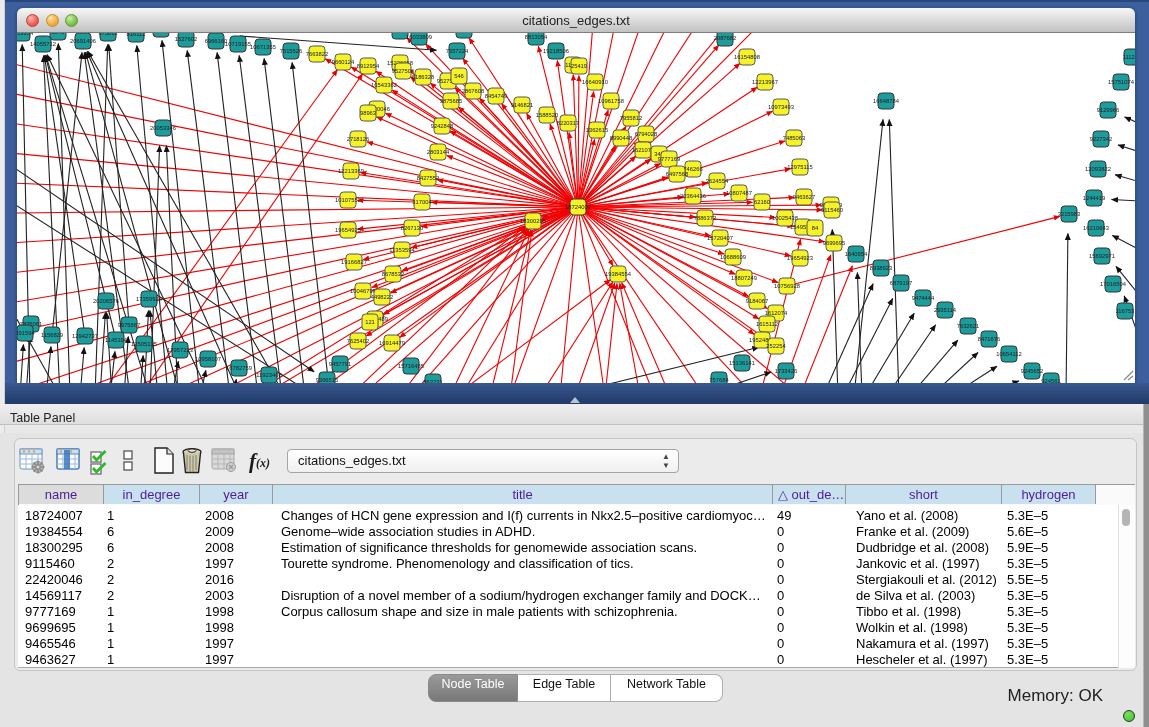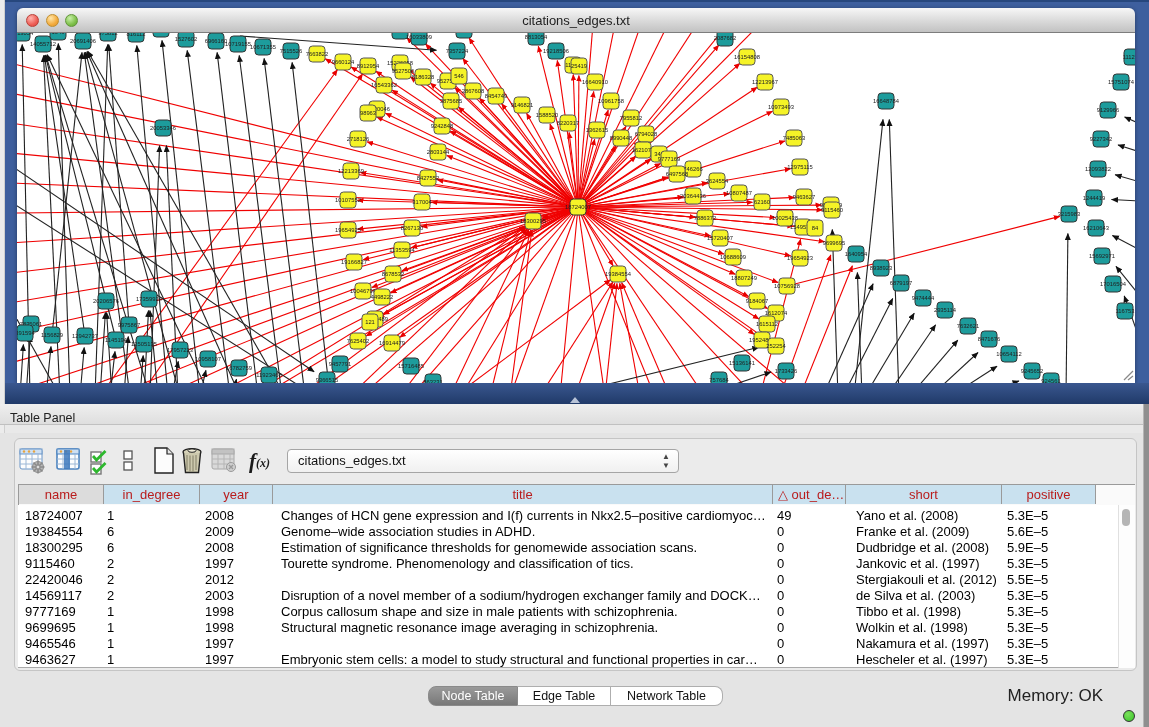--- a/index.html
+++ b/index.html
@@ -11,30 +11,30 @@
 #title{width:100%;text-align:center;font-size:13px;color:#222;top:5px;position:absolute}
 #graph{left:17px;top:33px;width:1118px;height:350px;background:#fff;overflow:hidden}
 #navy{left:5px;top:383px;width:1144px;height:21px;background:linear-gradient(#3a578f,#203a69)}
 #tphead{left:0;top:404px;width:1149px;height:21px;background:linear-gradient(#efefef,#dedede);border-bottom:1px solid #c0c0c0}
 #tphead .t{position:absolute;left:10px;top:7px;font-size:12.5px;color:#222}
 #panel{left:0;top:433px;width:1149px;height:294px;background:#e4e4e4}
 #container{left:14px;top:438px;width:1123px;height:233px;background:#ebebeb;border:1px solid #c5c5c5;border-radius:6px}
 #rstrip{left:1143px;top:404px;width:6px;height:323px;background:#8f8f8f;border-left:1px solid #b5b5b5}
 #combo{left:287px;top:449px;width:392px;height:24px;background:linear-gradient(#fff,#f0f0f0);border:1px solid #a5a5a5;border-radius:4px;font-size:13px;color:#111;line-height:22px;padding-left:10px}
 #combo .spin{position:absolute;right:8px;top:2px;font-size:8px;color:#444;line-height:9px;text-align:center}
-#thead{left:18px;top:484px;width:1117px;height:26px;background:#fafafa;border-top:1px solid #9a9a9a;border-bottom:1px solid #9a9a9a;border-left:1px solid #9a9a9a;font-size:13px;color:#b91c1c}
+#thead{left:18px;top:484px;width:1117px;height:26px;background:#fafafa;border-top:1px solid #9a9a9a;border-bottom:1px solid #9a9a9a;border-left:1px solid #9a9a9a;font-size:13px;color:#4c1d95}
 #thead span{position:absolute;top:0;text-align:center;border-right:1px solid #9a9a9a;height:19px;line-height:19px;background:#c9e1ef}
 #tbody{left:18px;top:505px;width:1117px;height:163px;background:#fff;border-bottom:1px solid #aaa}
 .tr{position:absolute;left:0;width:1117px;height:16px;font-size:13px;color:#000;white-space:nowrap}
 .tr span{position:absolute;top:0;line-height:16px}
 .c1{left:7px}.c2{left:89px}.c3{left:187px}.c4{left:263px;max-width:496px;overflow:hidden}.c5{left:759px}.c6{left:838px}.c7{left:989px}
 #vsbtrack{position:absolute;left:1100px;top:0;width:17px;height:163px;background:#fdfdfd;border-left:1px solid #e0e0e0}
 #vsb{position:absolute;left:1104px;top:4px;width:8px;height:17px;background:#b5b5b5;border-radius:4px}
 #tabs{left:428px;top:674px;height:20px;font-size:12.5px}
-#tabs .tab{position:absolute;top:12px;height:20px;line-height:19px;text-align:center;background:#fff;border:1px solid #aeaeae;color:#111}
+#tabs .tab{position:absolute;top:0;height:28px;line-height:19px;text-align:center;background:#fff;border:1px solid #aeaeae;color:#111}
 #tabs .sel{background:linear-gradient(#9a9a9a,#787878);color:#fff;border-color:#8a8a8a}
 #mem{right:46px;top:686px;font-size:17px;color:#222}
 #memdot{right:14px;top:710px;width:12px;height:12px;border-radius:50%;background:radial-gradient(circle at 38% 32%,#7ce05c,#35c426);border:1px solid #333}
 #lgray{left:0;top:0;width:5px;height:727px;background:#ececec;border-right:1px solid #cfcfcf}
 </style></head><body>
 <div id="desktop" class="abs">
     <div class="topline"></div>
   </div>
 <div id="lgray" class="abs"></div>
 <div id="macwin" class="abs"></div>
@@ -611,21 +611,21 @@
 </g>
 </svg>
 <div id="combo" class="abs">citations_edges.txt<div class="spin">▲<br>▼</div></div>
 <div id="thead" class="abs">
   <span style="left:0;width:85px;background:#dcdcdc">name</span>
   <span style="left:85px;width:96px">in_degree</span>
   <span style="left:181px;width:73px">year</span>
   <span style="left:254px;width:500px">title</span>
   <span style="left:754px;width:73px;text-align:left;padding-left:5px">△ out_de…</span>
   <span style="left:827px;width:156px">short</span>
-  <span style="left:983px;width:94px">positive</span>
+  <span style="left:983px;width:94px">hydrogen</span>
 </div>
 <div id="tbody" class="abs">
 <div class="tr" style="top:3px">
 <span class="c1">18724007</span>
 <span class="c2">1</span>
 <span class="c3">2008</span>
 <span class="c4">Changes of HCN gene expression and I(f) currents in Nkx2.5–positive cardiomyoc…</span>
 <span class="c5">49</span>
 <span class="c6">Yano et al. (2008)</span>
 <span class="c7">5.3E–5</span>
@@ -653,21 +653,21 @@
 <span class="c2">2</span>
 <span class="c3">1997</span>
 <span class="c4">Tourette syndrome. Phenomenology and classification of tics.</span>
 <span class="c5">0</span>
 <span class="c6">Jankovic et al. (1997)</span>
 <span class="c7">5.3E–5</span>
 </div>
 <div class="tr" style="top:67px">
 <span class="c1">22420046</span>
 <span class="c2">2</span>
-<span class="c3">2012</span>
+<span class="c3">2016</span>
 <span class="c5">0</span>
 <span class="c6">Stergiakouli et al. (2012)</span>
 <span class="c7">5.5E–5</span>
 </div>
 <div class="tr" style="top:83px">
 <span class="c1">14569117</span>
 <span class="c2">2</span>
 <span class="c3">2003</span>
 <span class="c4">Disruption of a novel member of a sodium/hydrogen exchanger family and DOCK…</span>
 <span class="c5">0</span>
@@ -680,38 +680,36 @@
 <span class="c3">1998</span>
 <span class="c4">Corpus callosum shape and size in male patients with schizophrenia.</span>
 <span class="c5">0</span>
 <span class="c6">Tibbo et al. (1998)</span>
 <span class="c7">5.3E–5</span>
 </div>
 <div class="tr" style="top:115px">
 <span class="c1">9699695</span>
 <span class="c2">1</span>
 <span class="c3">1998</span>
-<span class="c4">Structural magnetic resonance image averaging in schizophrenia.</span>
 <span class="c5">0</span>
 <span class="c6">Wolkin et al. (1998)</span>
 <span class="c7">5.3E–5</span>
 </div>
 <div class="tr" style="top:131px">
 <span class="c1">9465546</span>
 <span class="c2">1</span>
 <span class="c3">1997</span>
 <span class="c5">0</span>
 <span class="c6">Nakamura et al. (1997)</span>
 <span class="c7">5.3E–5</span>
 </div>
 <div class="tr" style="top:147px">
 <span class="c1">9463627</span>
 <span class="c2">1</span>
 <span class="c3">1997</span>
-<span class="c4">Embryonic stem cells: a model to study structural and functional properties in car…</span>
 <span class="c5">0</span>
 <span class="c6">Hescheler et al. (1997)</span>
 <span class="c7">5.3E–5</span>
 </div>
 <div id="vsbtrack"></div>
 <div id="vsb"></div>
 </div>
 <div id="tabs" class="abs">
   <div class="tab sel" style="left:0;width:90px;border-radius:8px 0 0 8px">Node Table</div>
   <div class="tab" style="left:90px;width:93px;border-left:none">Edge Table</div>

